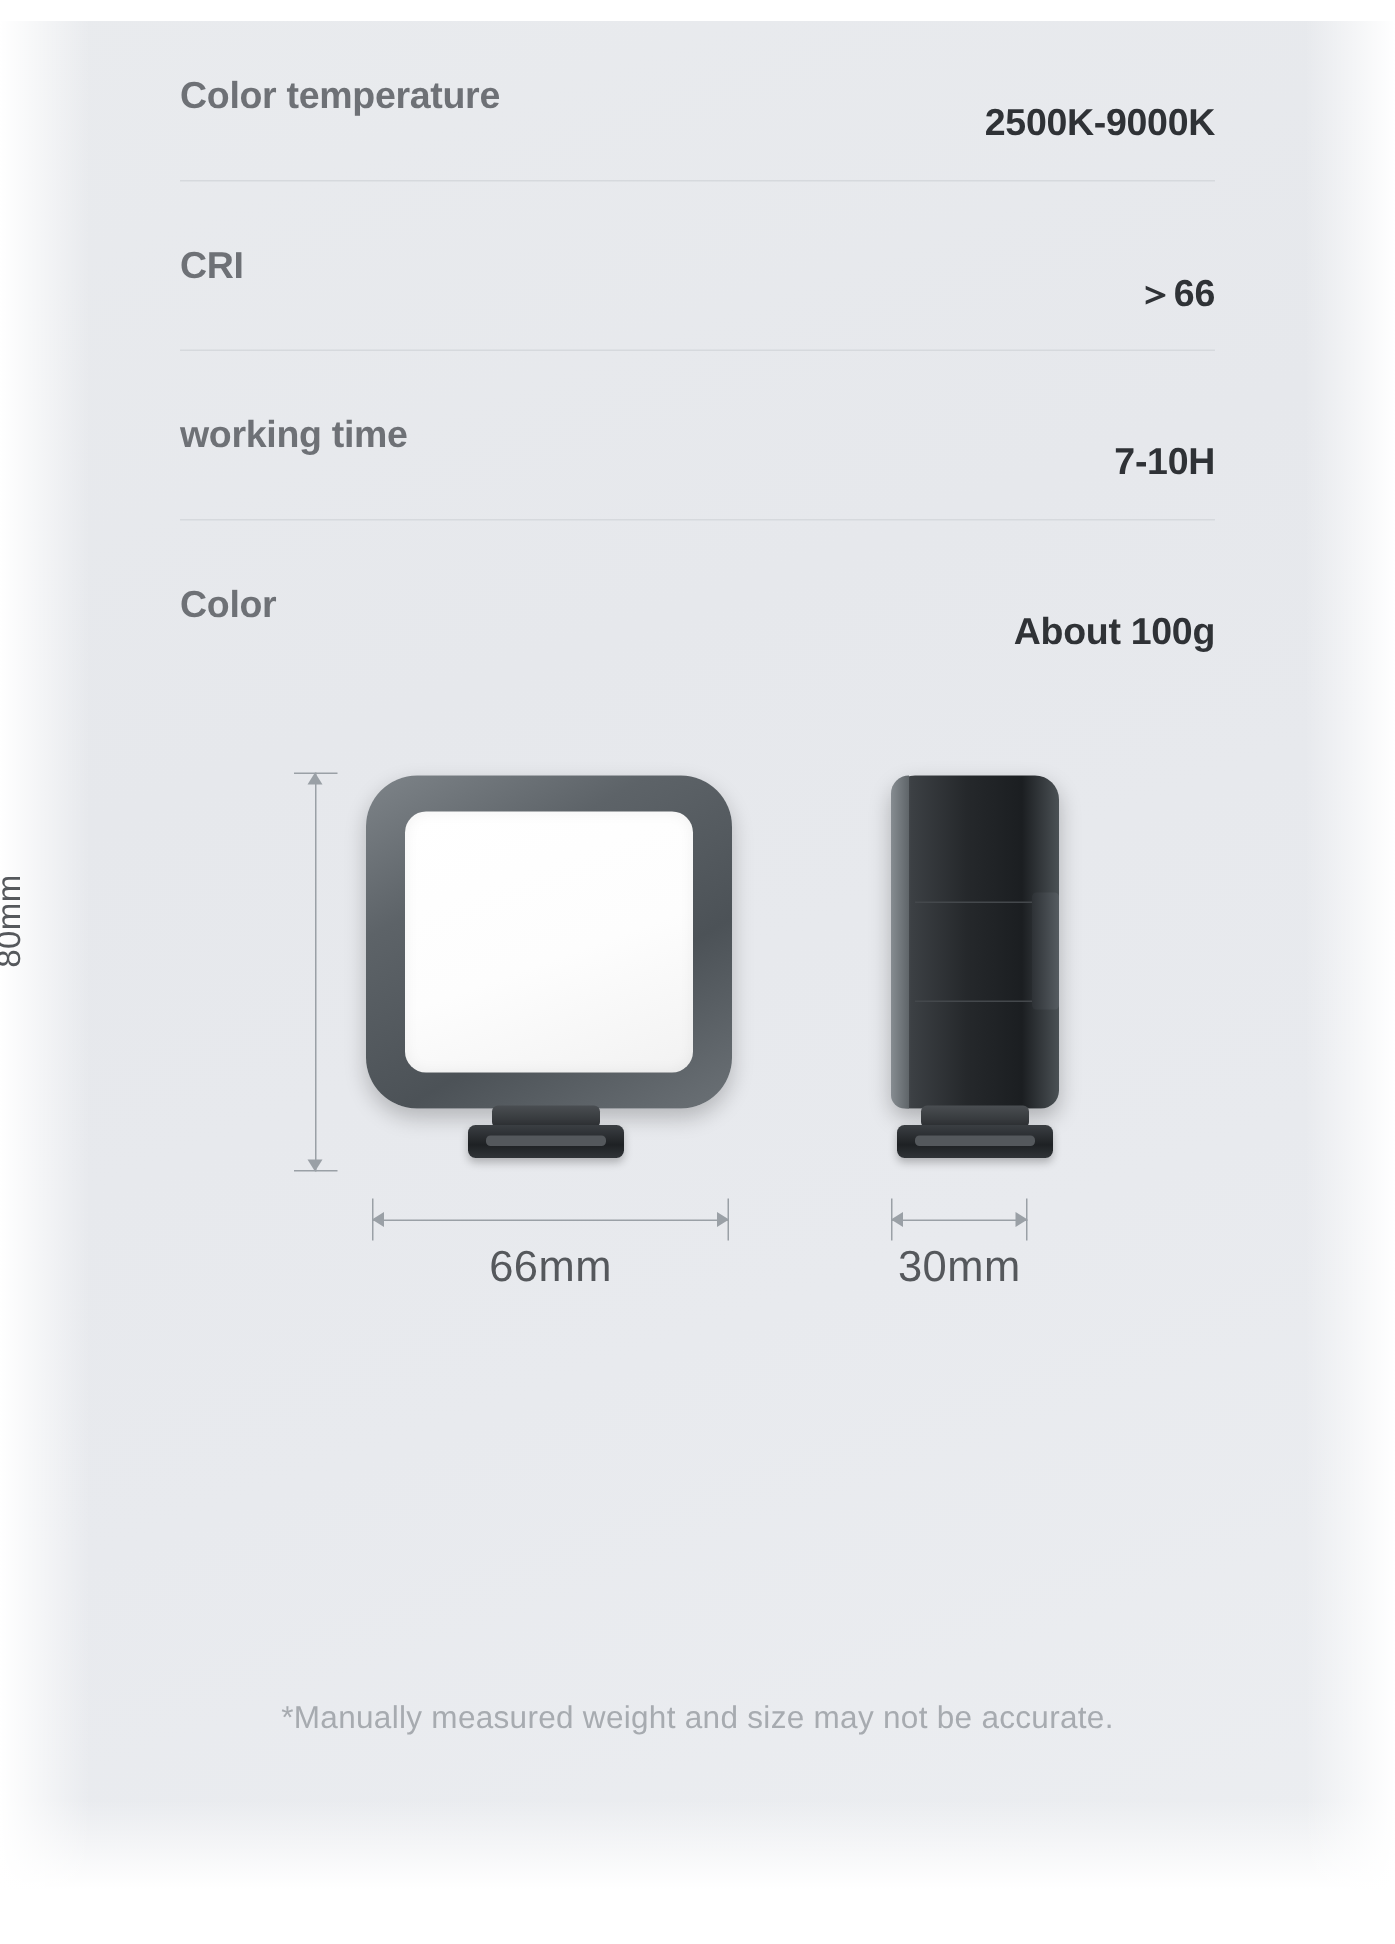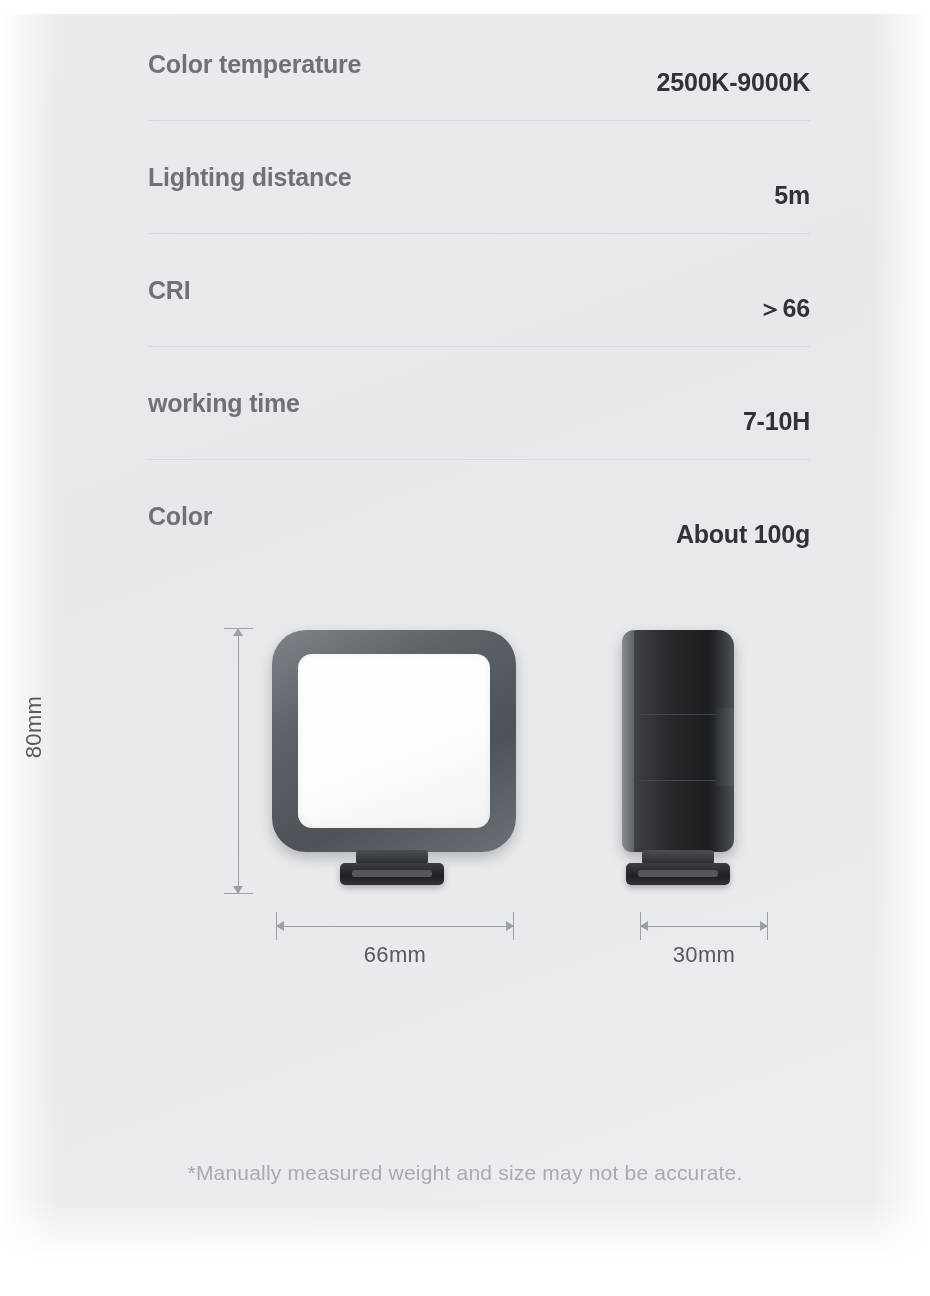--- a/index.html
+++ b/index.html
@@ -12,21 +12,20 @@
     background: #ffffff;
     font-family: "Liberation Sans", sans-serif;
     overflow: hidden;
   }
   .page {
     position: relative;
     width: 930px;
     height: 1296px;
     background: linear-gradient(160deg, #e9ebee 0%, #e6e8ec 35%, #e8eaee 65%, #eceef1 100%);
     box-sizing: border-box;
-    padding-left: 28px;
   }
   .page::before {
     content: "";
     position: absolute;
     left: 0; right: 0; top: 0;
     height: 14px;
     background: #ffffff;
   }
   .page::after {
     content: "";
@@ -184,23 +183,23 @@
   
   .dim-h1 {
     position: absolute;
     left: 248px;
     top: 300px;
     width: 238px;
     height: 16px;
   }
   .dim-h2 {
     position: absolute;
-    left: 612px;
+    left: 594px;
     top: 300px;
-    width: 128px;
+    width: 91px;
     height: 16px;
   }
   .dim-h .line, .dim-h1 .line, .dim-h2 .line {
     position: absolute;
     left: 0; right: 0; top: 8px;
     height: 1px;
     background: #9aa0a6;
   }
   .arrow-left, .arrow-right {
     position: absolute;
@@ -217,21 +216,21 @@
     width: 1px; height: 28px;
     background: #9aa0a6;
   }
   .cap-l { left: 0; }
   .cap-r { right: 0; }
   .dim-h-label {
     position: absolute;
     top: 24px;
     width: 100%;
     text-align: center;
-    font-size: 22px;
+    font-size: 29px;
     color: #55585c;
     letter-spacing: 0.3px;
   }
 
   
   .light-side {
     position: absolute;
     left: 594px;
     top: 12px;
     width: 112px;
@@ -303,43 +302,38 @@
 
   .footnote {
     position: absolute;
     z-index: 3;
     left: 0; right: 0;
     top: 1134px;
     text-align: center;
     font-size: 21px;
     color: #a7abb0;
     letter-spacing: 0.2px;
-    margin-top: 27px;
   }
 </style>
 </head>
 <body>
 
 <div class="page">
 
   <div class="side-fade-l"></div>
   <div class="side-fade-r"></div>
 
   <div class="spec-table">
 
     <div class="spec-row">
       <div class="spec-label">Color temperature</div>
       <div class="spec-value">2500K-9000K</div>
     </div>
 
 
-    <div class="spec-row">
-      <div class="spec-label">Lighting distance</div>
-      <div class="spec-value">5m</div>
-    </div>
 
     <div class="spec-row">
       <div class="spec-label">CRI</div>
       <div class="spec-value">＞66</div>
     </div>
 
     <div class="spec-row">
       <div class="spec-label">working time</div>
       <div class="spec-value">7-10H</div>
     </div>

